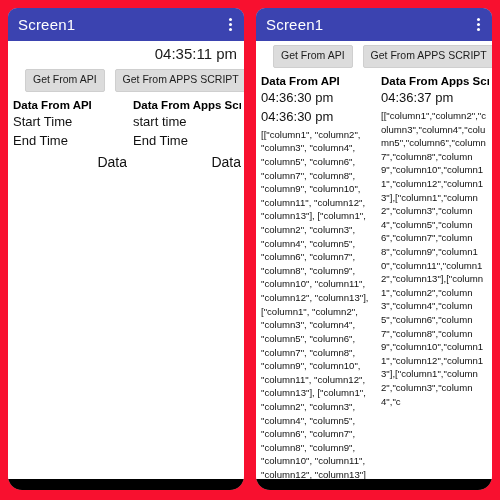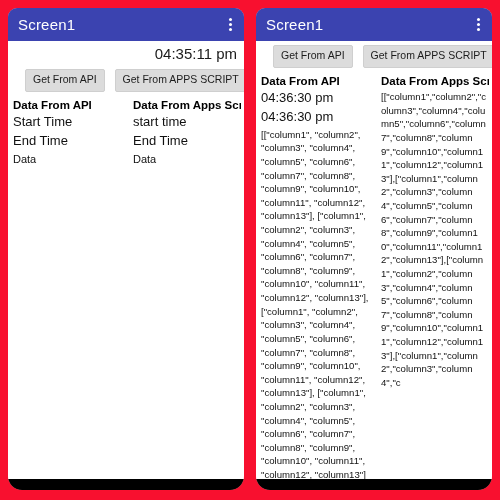--- a/index.html
+++ b/index.html
@@ -148,24 +148,24 @@
     line-height: 1.35;
     white-space: nowrap;
   }
   .field-line {
     font-size: 13px;
     color: #111111;
     line-height: 1.45;
     white-space: nowrap;
   }
   .data-label {
-    font-size: 11px;
+    font-size: 14px;
     color: #111111;
     line-height: 1.45;
-    text-align: left;
+    text-align: right;
     padding-top: 1px;
   }
 
   .blob {
     font-size: 9.6px;
     color: #111111;
     line-height: 1.42;
     word-break: normal;
     overflow: hidden;
     flex: 1 1 auto;
@@ -261,20 +261,21 @@
 
           <div class="col col-a">
             <div class="col-title">Data From API</div>
             <div class="field-line">04:36:30 pm</div>
             <div class="field-line">04:36:30 pm</div>
             <div class="blob">[["column1", "column2", "column3", "column4", "column5", "column6", "column7", "column8", "column9", "column10", "column11", "column12", "column13"], ["column1", "column2", "column3", "column4", "column5", "column6", "column7", "column8", "column9", "column10", "column11", "column12", "column13"], ["column1", "column2", "column3", "column4", "column5", "column6", "column7", "column8", "column9", "column10", "column11", "column12", "column13"], ["column1", "column2", "column3", "column4", "column5", "column6", "column7", "column8", "column9", "column10", "column11", "column12", "column13"]</div>
           </div>
 
           <div class="col col-b">
             <div class="col-title">Data From Apps Script</div>
+            <div class="field-line">04:36:37 pm</div>
             <div class="blob blob-tight">[["column1","column2","column3","column4","column5","column6","column7","column8","column9","column10","column11","column12","column13"],["column1","column2","column3","column4","column5","column6","column7","column8","column9","column10","column11","column12","column13"],["column1","column2","column3","column4","column5","column6","column7","column8","column9","column10","column11","column12","column13"],["column1","column2","column3","column4","c</div>
           </div>
 
         </div>
 
       </div>
 
       <div class="navbar"></div>
     </div>
   </div>

